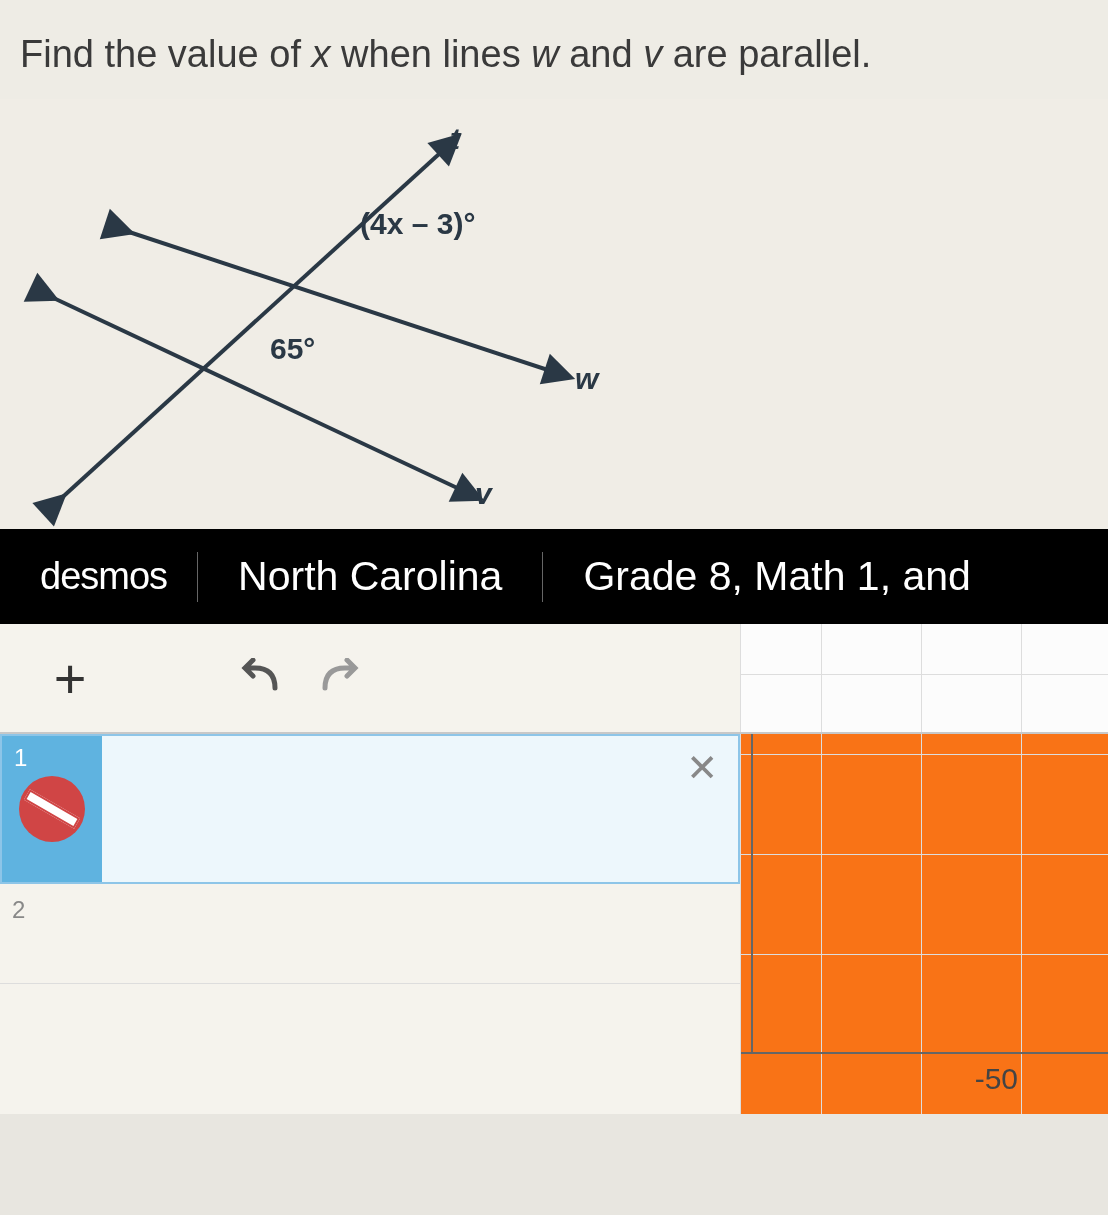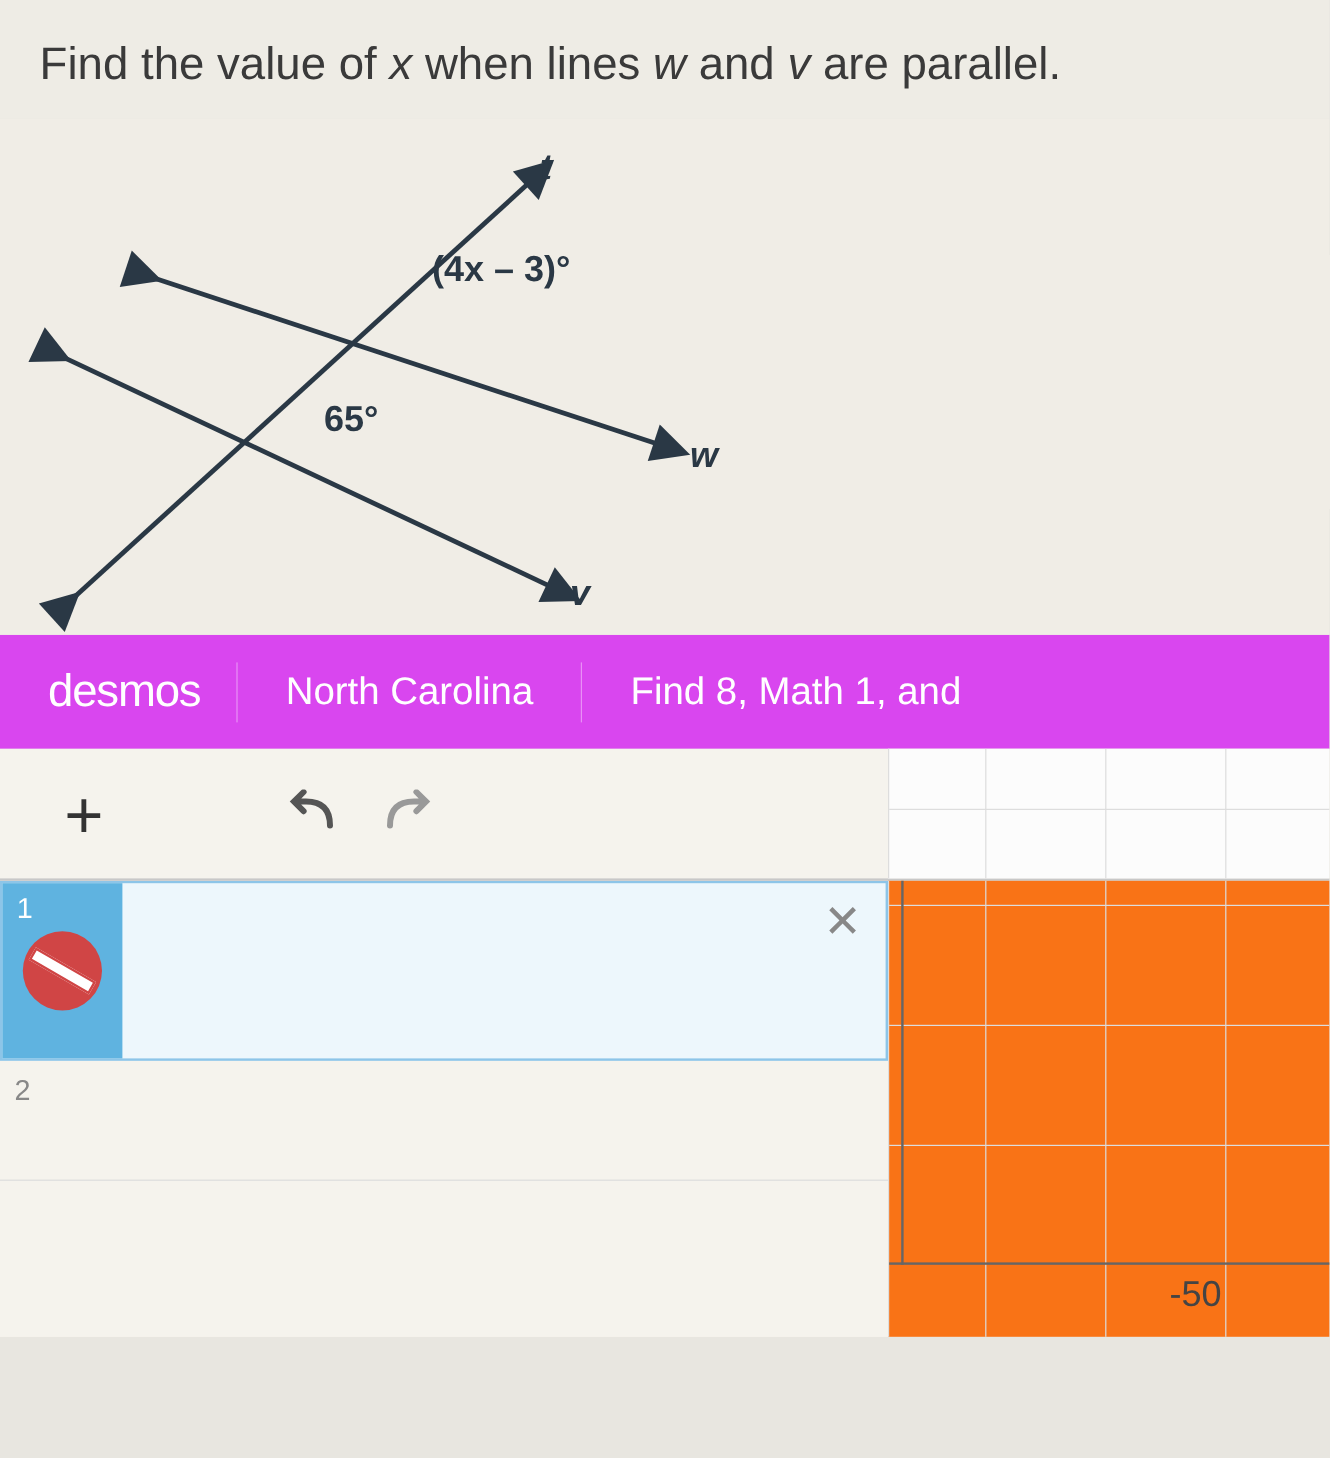--- a/index.html
+++ b/index.html
@@ -5,61 +5,61 @@
     * { margin: 0; padding: 0; box-sizing: border-box; }
     body {
       width: 1108px;
       height: 1215px;
       background: #e8e6e0;
       font-family: Arial, sans-serif;
       overflow: hidden;
       position: relative;
     }
     .question-area {
-      padding: 30px 20px 20px 33px;
+      padding: 30px 20px 20px 20px;
       background: #eeece5;
     }
     .question-text {
       font-size: 38px;
       color: #3a3a3a;
       font-weight: 500;
       line-height: 1.3;
     }
     .question-text .italic { font-style: italic; }
     .diagram-container {
       position: relative;
       height: 430px;
       background: #f0ede6;
     }
     .diagram-svg {
       position: absolute;
       top: 0; left: 0;
       width: 100%; height: 100%;
     }
     .header-bar {
-      background: #d946ef;
+      background: #000000;
       height: 95px;
       display: flex;
       align-items: center;
       color: #fff;
       font-size: 38px;
     }
     .brand {
       padding: 0 30px 0 40px;
       font-weight: 400;
       letter-spacing: -1px;
     }
     .divider {
       width: 1px;
       height: 50px;
       background: rgba(255,255,255,0.4);
     }
     .header-item {
       padding: 0 40px;
-      font-size: 32px;
+      font-size: 41px;
       white-space: nowrap;
     }
     .toolbar {
       height: 110px;
       display: flex;
       align-items: center;
       border-bottom: 2px solid #c8c8c8;
       background: #f5f3ed;
       position: relative;
     }
@@ -220,21 +220,21 @@
     <text x="575" y="290" font-size="30" font-style="italic" font-weight="bold" fill="#2a3845">w</text>
     <text x="475" y="405" font-size="30" font-style="italic" font-weight="bold" fill="#2a3845">v</text>
   </svg>
 </div>
 
 <div class="header-bar">
   <div class="brand">desmos</div>
   <div class="divider"></div>
   <div class="header-item">North Carolina</div>
   <div class="divider"></div>
-  <div class="header-item">Find 8, Math 1, and</div>
+  <div class="header-item">Grade 8, Math 1, and</div>
 </div>
 
 <div class="toolbar">
   <div class="tb-btn plus">+</div>
   <div style="width:110px"></div>
   <div class="tb-btn undo">
     <svg width="50" height="40" viewBox="0 0 50 40">
         <path d="M40 30 Q40 10 20 10 L12 10 M18 2 L10 10 L18 18" stroke="#555" stroke-width="5" fill="none" stroke-linecap="round"></path>
       </svg>
   </div>

